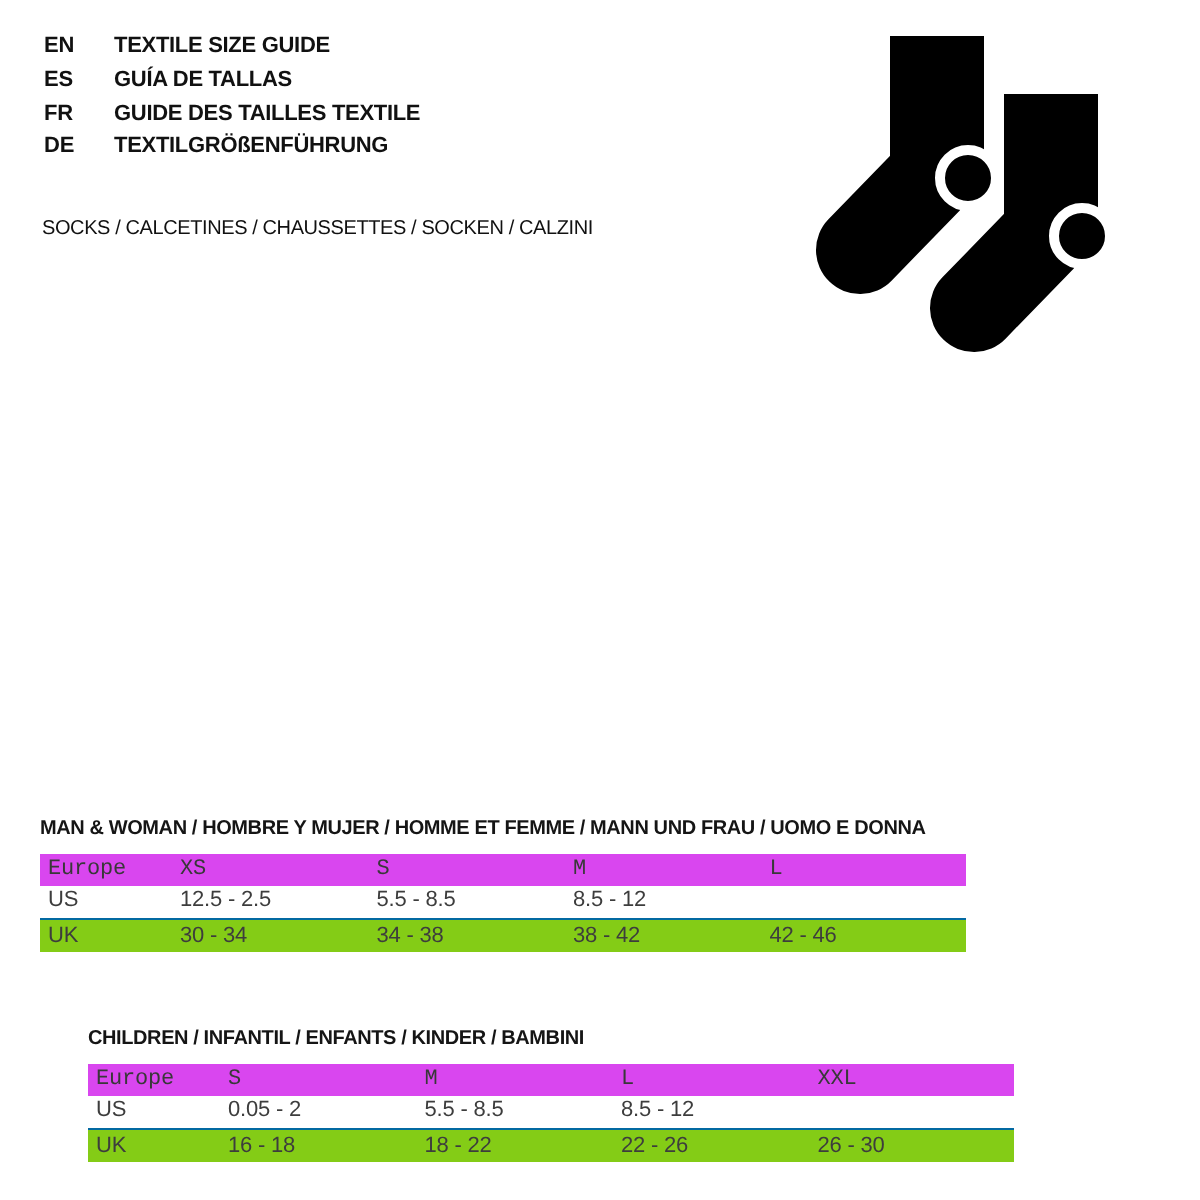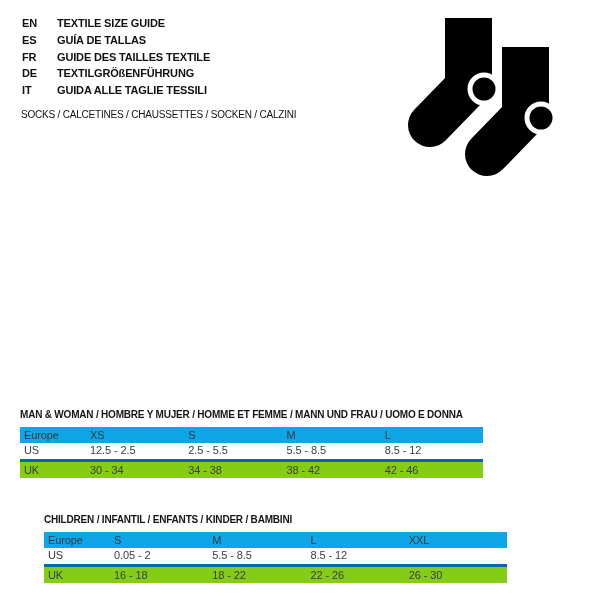--- a/index.html
+++ b/index.html
@@ -81,22 +81,22 @@
     width: 463px;
   }
   .st-row {
     display: grid;
     grid-template-columns: 70px 1fr 1fr 1fr 1fr;
     height: 16px;
     line-height: 16px;
     font-size: 11px;
     color: #3d3d3d;
   }
-  .st-header   { background: #0ea5e9; color: #383838; }
-  .st-white    { background: #ffffff; border-bottom: 3px solid #0369a1; }
+  .st-header   { background: #d946ef; color: #383838; font-family: Liberation Mono, monospace; }
+  .st-white    { background: #ffffff; border-bottom: 1px solid #0369a1; }
   .st-white .st-cell { line-height: 15px; }
   .st-alt      { background: #84cc16; }
   .st-cell {
     text-align: left;
     letter-spacing: -0.1px;
     overflow: hidden;
     white-space: nowrap;
   }
   .st-first {
     text-align: left;
@@ -115,24 +115,20 @@
     <span class="lang-code">ES</span>
     <span class="lang-label">GUÍA DE TALLAS</span>
   </div>
   <div class="lang-row">
     <span class="lang-code">FR</span>
     <span class="lang-label">GUIDE DES TAILLES TEXTILE</span>
   </div>
   <div class="lang-row">
     <span class="lang-code">DE</span>
     <span class="lang-label">TEXTILGRÖßENFÜHRUNG</span>
-  </div>
-  <div class="lang-row">
-    <span class="lang-code">IT</span>
-    <span class="lang-label">GUIDA ALLE TAGLIE TESSILI</span>
   </div>
 </div>
 
 <div class="category-line">SOCKS / CALCETINES / CHAUSSETTES / SOCKEN / CALZINI</div>
 
 <div class="sock-icon-wrap">
   <svg width="155" height="170" viewBox="0 0 155 170" xmlns="http://www.w3.org/2000/svg">
 
     <g>
       <rect x="42" y="2" width="47" height="68" fill="#000000"></rect>
@@ -154,21 +150,20 @@
     <div class="st-row st-header">
       <div class="st-cell st-first">Europe</div>
       <div class="st-cell">XS</div>
       <div class="st-cell">S</div>
       <div class="st-cell">M</div>
       <div class="st-cell">L</div>
     </div>
     <div class="st-row st-white">
       <div class="st-cell st-first">US</div>
       <div class="st-cell">12.5 - 2.5</div>
-      <div class="st-cell">2.5 - 5.5</div>
       <div class="st-cell">5.5 - 8.5</div>
       <div class="st-cell">8.5 - 12</div>
     </div>
     <div class="st-row st-alt">
       <div class="st-cell st-first">UK</div>
       <div class="st-cell">30 - 34</div>
       <div class="st-cell">34 - 38</div>
       <div class="st-cell">38 - 42</div>
       <div class="st-cell">42 - 46</div>
     </div>

